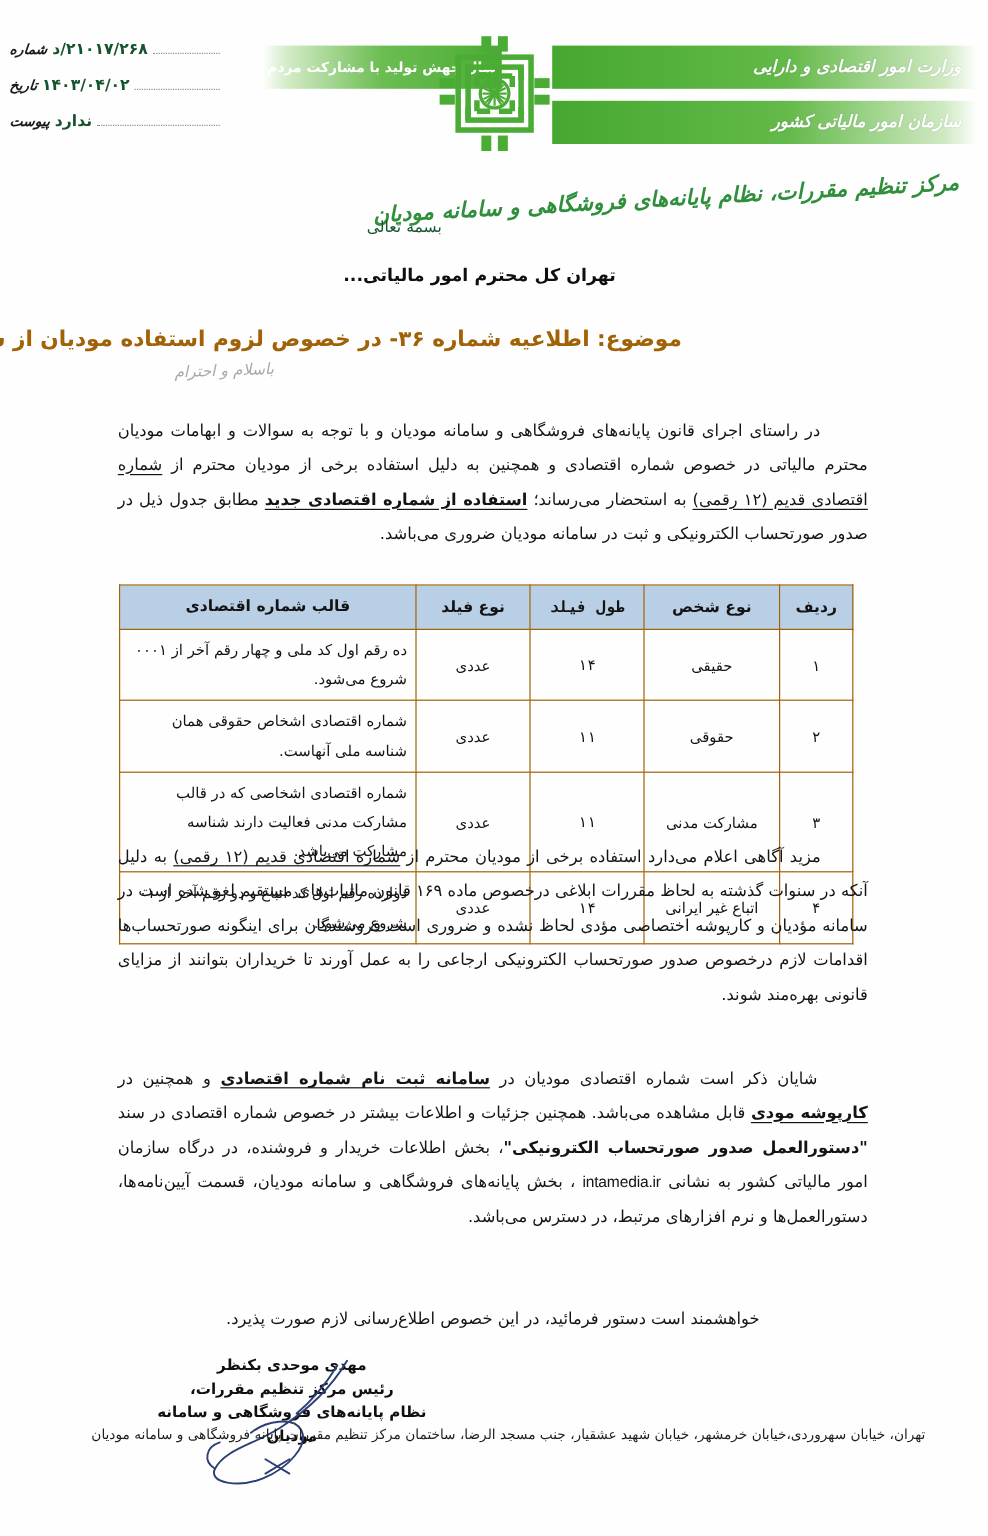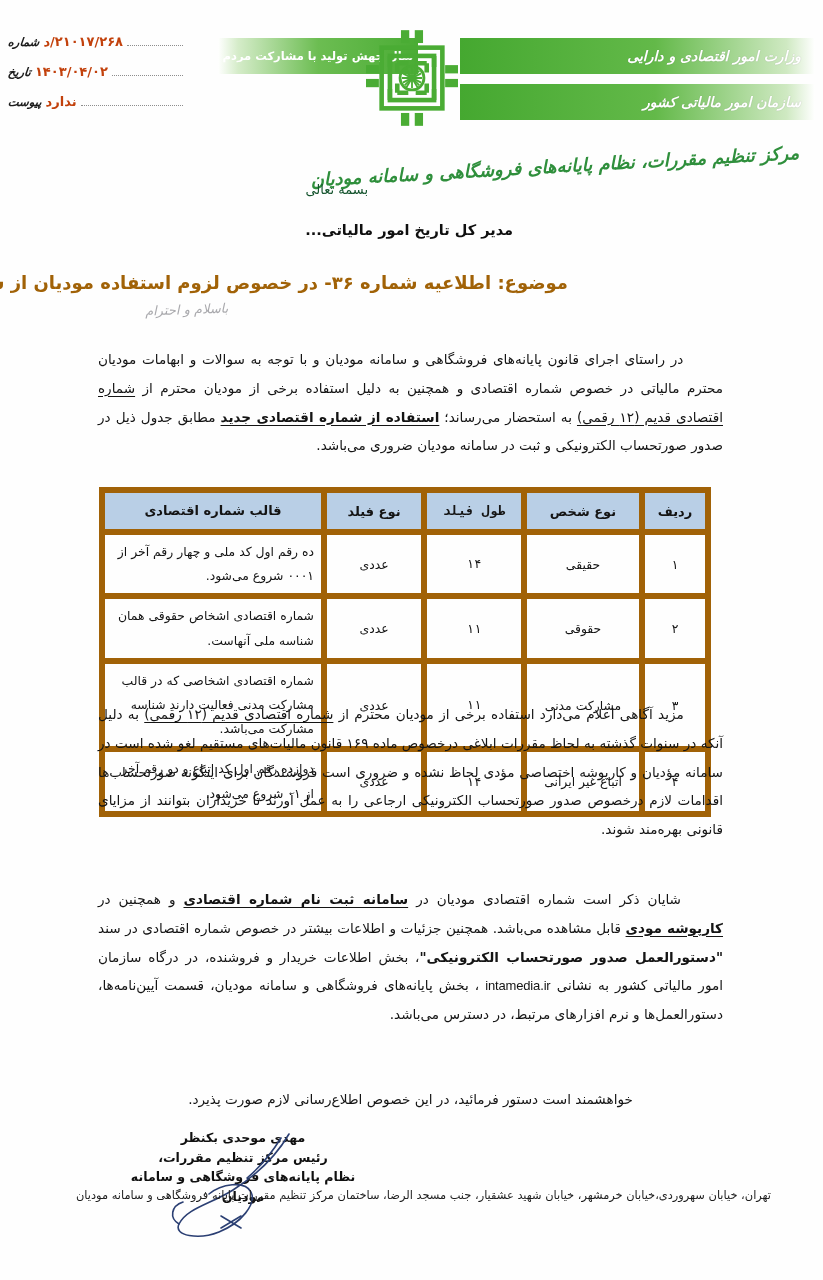--- a/index.html
+++ b/index.html
@@ -54,21 +54,21 @@
     color: #1b1b1b;
     font-style: italic;
     font-weight: bold;
     white-space: nowrap;
     letter-spacing: -0.4px;
     transform: skewX(-6deg);
   }
   .ref-value {
     font-size: 13px;
     font-weight: bold;
-    color: #c2410c;
+    color: #14532d;
     white-space: nowrap;
     letter-spacing: 0.3px;
   }
   .ref-rule {
     flex: 1;
     border-bottom: 1px dotted #8d8d8d;
     margin-bottom: 3px;
     min-width: 26px;
   }
 
@@ -224,21 +224,21 @@
     position: absolute;
     top: 487px;
     right: 112px;
     width: 612px;
     border-collapse: collapse;
     font-size: 12.4px;
     direction: rtl;
   }
   .econ-table th,
   .econ-table td {
-    border: 6px solid #a16207;
+    border: 1px solid #a16207;
     padding: 5px 7px;
     vertical-align: middle;
     color: #141414;
     margin-top: 40px;
   }
   .econ-table thead th {
     background: #b9cfe6;
     font-weight: bold;
     text-align: center;
     font-size: 13px;
@@ -352,21 +352,21 @@
             <path d="M44 42 L56 62 M56 42 L44 62 M40 47 L60 57 M40 57 L60 47"></path>
           </g>
           <circle cx="50" cy="52" r="3.5"></circle>
         </g>
       </svg>
     </div>
   </div>
 
   <div class="org-calligraphy">مرکز تنظیم مقررات، نظام پایانه‌های فروشگاهی و سامانه مودیان</div>
   <div class="basmala">بسمه تعالی</div>
-  <div class="addressee">مدیر کل تاریخ امور مالیاتی...</div>
+  <div class="addressee">تهران کل محترم امور مالیاتی...</div>
   <div class="subject">موضوع: اطلاعیه شماره ۳۶- در خصوص لزوم استفاده مودیان از شماره اقتصادی جدید</div>
   <div class="salutation-hand">باسلام و احترام</div>
 
   <div class="body-block indent" id="para1">
     <span>در راستای اجرای قانون پایانه‌های فروشگاهی و سامانه مودیان و با توجه به سوالات و ابهامات مودیان محترم مالیاتی در خصوص شماره اقتصادی و همچنین به دلیل استفاده برخی از مودیان محترم از </span><span class="u">شماره اقتصادی قدیم (۱۲ رقمی)</span><span> به استحضار می‌رساند؛ </span><span class="b u">استفاده از شماره اقتصادی جدید</span><span> مطابق جدول ذیل در صدور صورتحساب الکترونیکی و ثبت در سامانه مودیان ضروری می‌باشد.</span>
   </div>
 
   <table class="econ-table">
     <thead>
       <tr>

